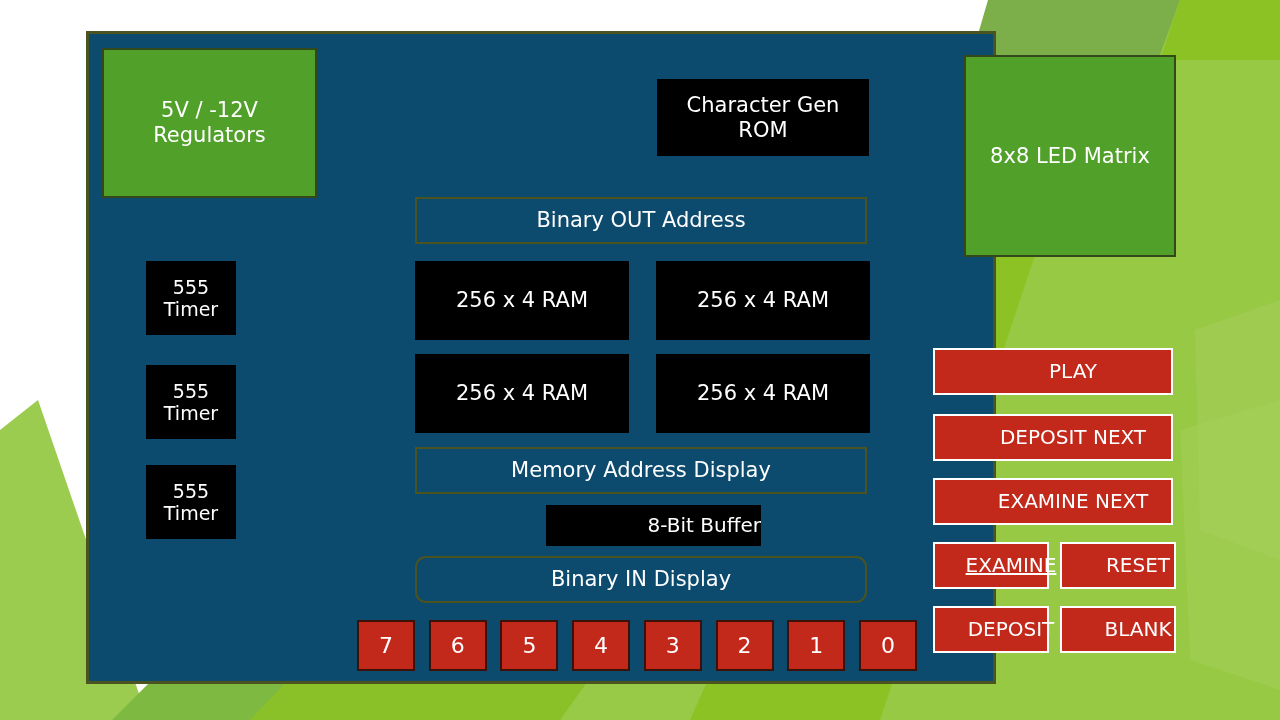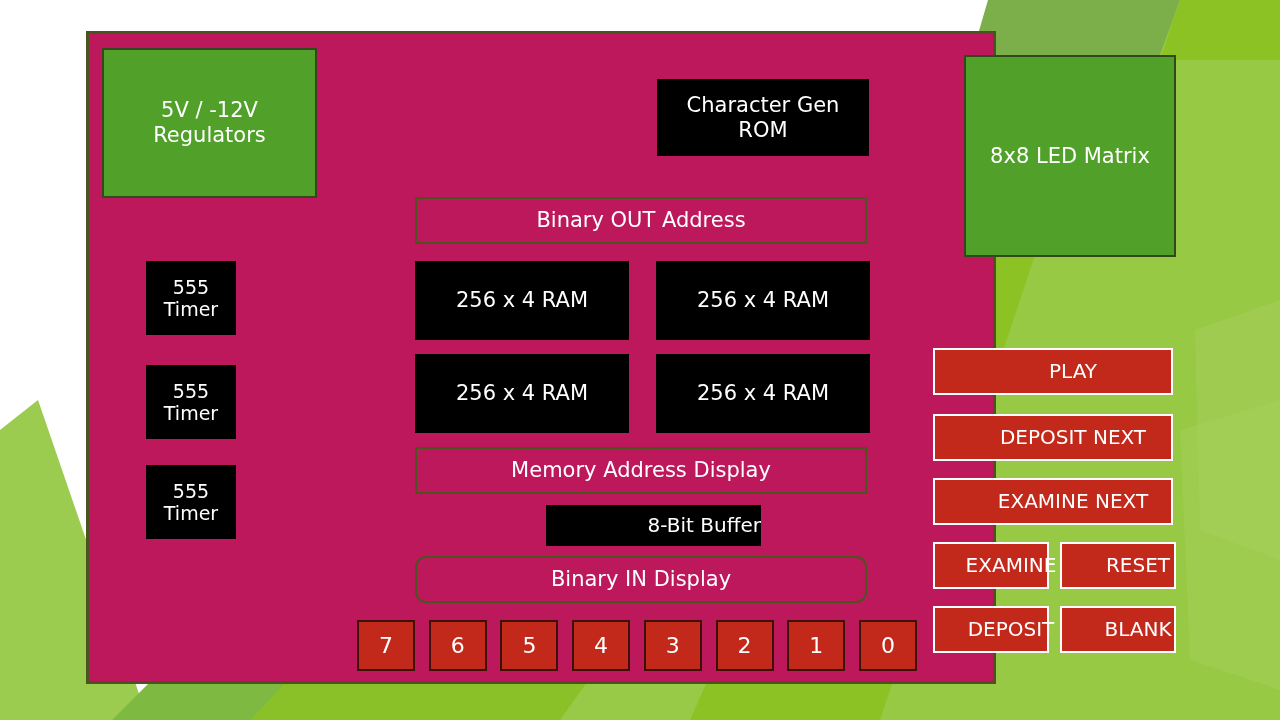--- a/index.html
+++ b/index.html
@@ -28,21 +28,21 @@
     pointer-events: none;
   }
 
   
   #board-panel {
     position: absolute;
     left: 86px;
     top: 31px;
     width: 910px;
     height: 653px;
-    background: #be185d;
+    background: #0c4a6e;
     border: 3px solid #4B5320;
     box-sizing: border-box;
   }
 
   .node {
     position: absolute;
     box-sizing: border-box;
     display: flex;
     align-items: center;
     justify-content: center;
@@ -89,21 +89,21 @@
   #ram-4           { left: 567px; top: 320px; width: 214px; height: 79px;  font-size: 21px; }
 
   #mem-addr        { left: 326px; top: 413px; width: 452px; height: 47px;  font-size: 21px; }
   #bit-buffer      { left: 457px; top: 471px; width: 215px; height: 41px;  font-size: 20px; justify-content: flex-end; }
   #binary-in       { left: 326px; top: 522px; width: 452px; height: 47px;  font-size: 21px; border-radius: 11px; }
 
   
   #btn-play        { left: 844px; top: 314px; width: 240px; height: 47px;  font-size: 20px; }
   #btn-deposit-next{ left: 844px; top: 380px; width: 240px; height: 47px;  font-size: 20px; }
   #btn-examine-next{ left: 844px; top: 444px; width: 240px; height: 47px;  font-size: 20px; }
-  #btn-examine     { left: 844px; top: 508px; width: 116px; height: 47px;  font-size: 20px; }
+  #btn-examine     { left: 844px; top: 508px; width: 116px; height: 47px;  font-size: 20px; text-decoration: underline; }
   #btn-reset       { left: 971px; top: 508px; width: 116px; height: 47px;  font-size: 20px; }
   #btn-deposit     { left: 844px; top: 572px; width: 116px; height: 47px;  font-size: 20px; }
   #btn-blank       { left: 971px; top: 572px; width: 116px; height: 47px;  font-size: 20px; }
 
   
   #bit-switch-row {
     position: absolute;
     left: 268px;
     top: 586px;
     width: 560px;

